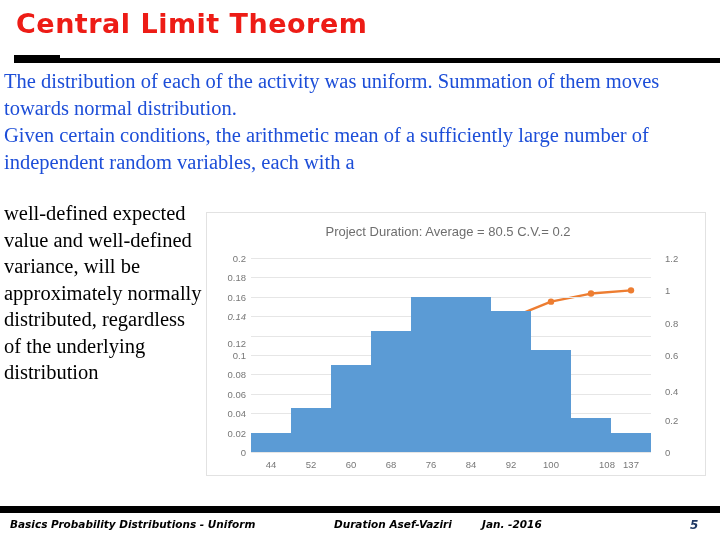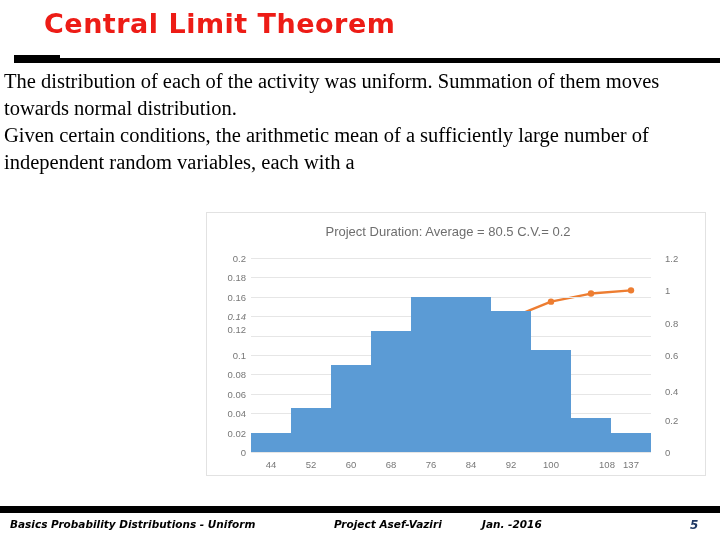--- a/index.html
+++ b/index.html
@@ -14,21 +14,20 @@
 
   .title{
     position:absolute;
     left:16px; top:8px;
     font-family:"DejaVu Sans", sans-serif;
     font-weight:bold;
     font-size:27px;
     letter-spacing:.5px;
     color:#ED1C16;
     white-space:nowrap;
-    margin-left:28px;
   }
 
   .rule-thick{
     position:absolute;
     left:14px; top:55px;
     width:46px; height:8px;
     background:#000;
   }
   .rule-thin{
     position:absolute;
@@ -37,21 +36,21 @@
     background:#000;
   }
 
   .body-text{
     position:absolute;
     left:4px; top:68px;
     width:700px;
     font-family:"Liberation Serif", serif;
     font-size:20.5px;
     line-height:26.5px;
-    color:#000000;
+    color:#1d4ed8;
   }
   .para{margin:0 0 1px 0;}
 
   .left-col{
     position:absolute;
     left:4px; top:200px;
     width:200px;
     font-family:"Liberation Serif", serif;
     font-size:20.5px;
     line-height:26.5px;
@@ -171,20 +170,21 @@
   <div class="title">Central Limit Theorem</div>
 
   <div class="rule-thin"></div>
   <div class="rule-thick"></div>
 
   <div class="body-text">
     <p class="para">The distribution of each of the activity was uniform. Summation of them moves towards normal distribution.</p>
     <p class="para">Given certain conditions, the arithmetic mean of a sufficiently large number of independent random variables, each with a</p>
   </div>
 
+  <div class="left-col">well-defined expected value and well-defined variance, will be approximately normally distributed, regardless of the underlying distribution</div>
 
   <div class="chart-panel">
     <div class="chart-title">Project Duration: Average = 80.5 C.V.= 0.2</div>
     <div class="plot" id="plot">
       <div class="axis-bottom"></div>
       <svg class="lineSvg" id="lineSvg" viewBox="0 0 400 194" preserveAspectRatio="none">
           <polyline points="20,190.76666666666668 60,179.45 100,160.05 140,135.8 180,108.31666666666666 220,82.45 260,59.81666666666666 300,43.650000000000006 340,35.56666666666666 380,32.333333333333314" fill="none" stroke="#ED7D31" stroke-width="2.4" stroke-linejoin="round"></polyline>
           <circle cx="20" cy="190.76666666666668" r="3.2" fill="#ED7D31"></circle>
           <circle cx="60" cy="179.45" r="3.2" fill="#ED7D31"></circle>
           <circle cx="100" cy="160.05" r="3.2" fill="#ED7D31"></circle>
@@ -202,21 +202,21 @@
         <div class="ytick" style="top: 174.6px;">0.02</div>
         <div class="gridline" style="top: 155.2px;"></div>
         <div class="ytick" style="top: 155.2px;">0.04</div>
         <div class="gridline" style="top: 135.8px;"></div>
         <div class="ytick" style="top: 135.8px;">0.06</div>
         <div class="gridline" style="top: 116.4px;"></div>
         <div class="ytick" style="top: 116.4px;">0.08</div>
         <div class="gridline" style="top: 97px;"></div>
         <div class="ytick" style="top: 97px;">0.1</div>
         <div class="gridline" style="top: 77.6px;"></div>
-        <div class="ytick" style="top: 71px;">0.12</div>
+        <div class="ytick" style="top: 85px;">0.12</div>
         <div class="gridline" style="top: 58.2px;"></div>
         <div class="ytick" style="top: 58.2px; font-style: italic;">0.14</div>
         <div class="gridline" style="top: 38.8px;"></div>
         <div class="ytick" style="top: 38.8px;">0.16</div>
         <div class="gridline" style="top: 19.4px;"></div>
         <div class="ytick" style="top: 19.4px;">0.18</div>
         <div class="gridline" style="top: 0px;"></div>
         <div class="ytick" style="top: 0px;">0.2</div>
         <div class="y2tick" style="top: 194px;">0</div>
         <div class="y2tick" style="top: 161.667px;">0.2</div>
@@ -243,17 +243,17 @@
         <div class="xtick" style="left: 220px;">84</div>
         <div class="xtick" style="left: 260px;">92</div>
         <div class="xtick" style="left: 300px;">100</div>
         <div class="xtick" style="left: 340px; margin-left: 16px;">108</div>
         <div class="xtick" style="left: 380px;">137</div>
       </div>
   </div>
 
   <div class="foot-bar"></div>
   <div class="foot foot-left">Basics Probability Distributions - Uniform</div>
-  <div class="foot foot-mid">Project Asef-Vaziri</div>
+  <div class="foot foot-mid">Duration Asef-Vaziri</div>
   <div class="foot foot-date">Jan. -2016</div>
   <div class="foot foot-page">5</div>
 
 </div>
 
 </body></html>

